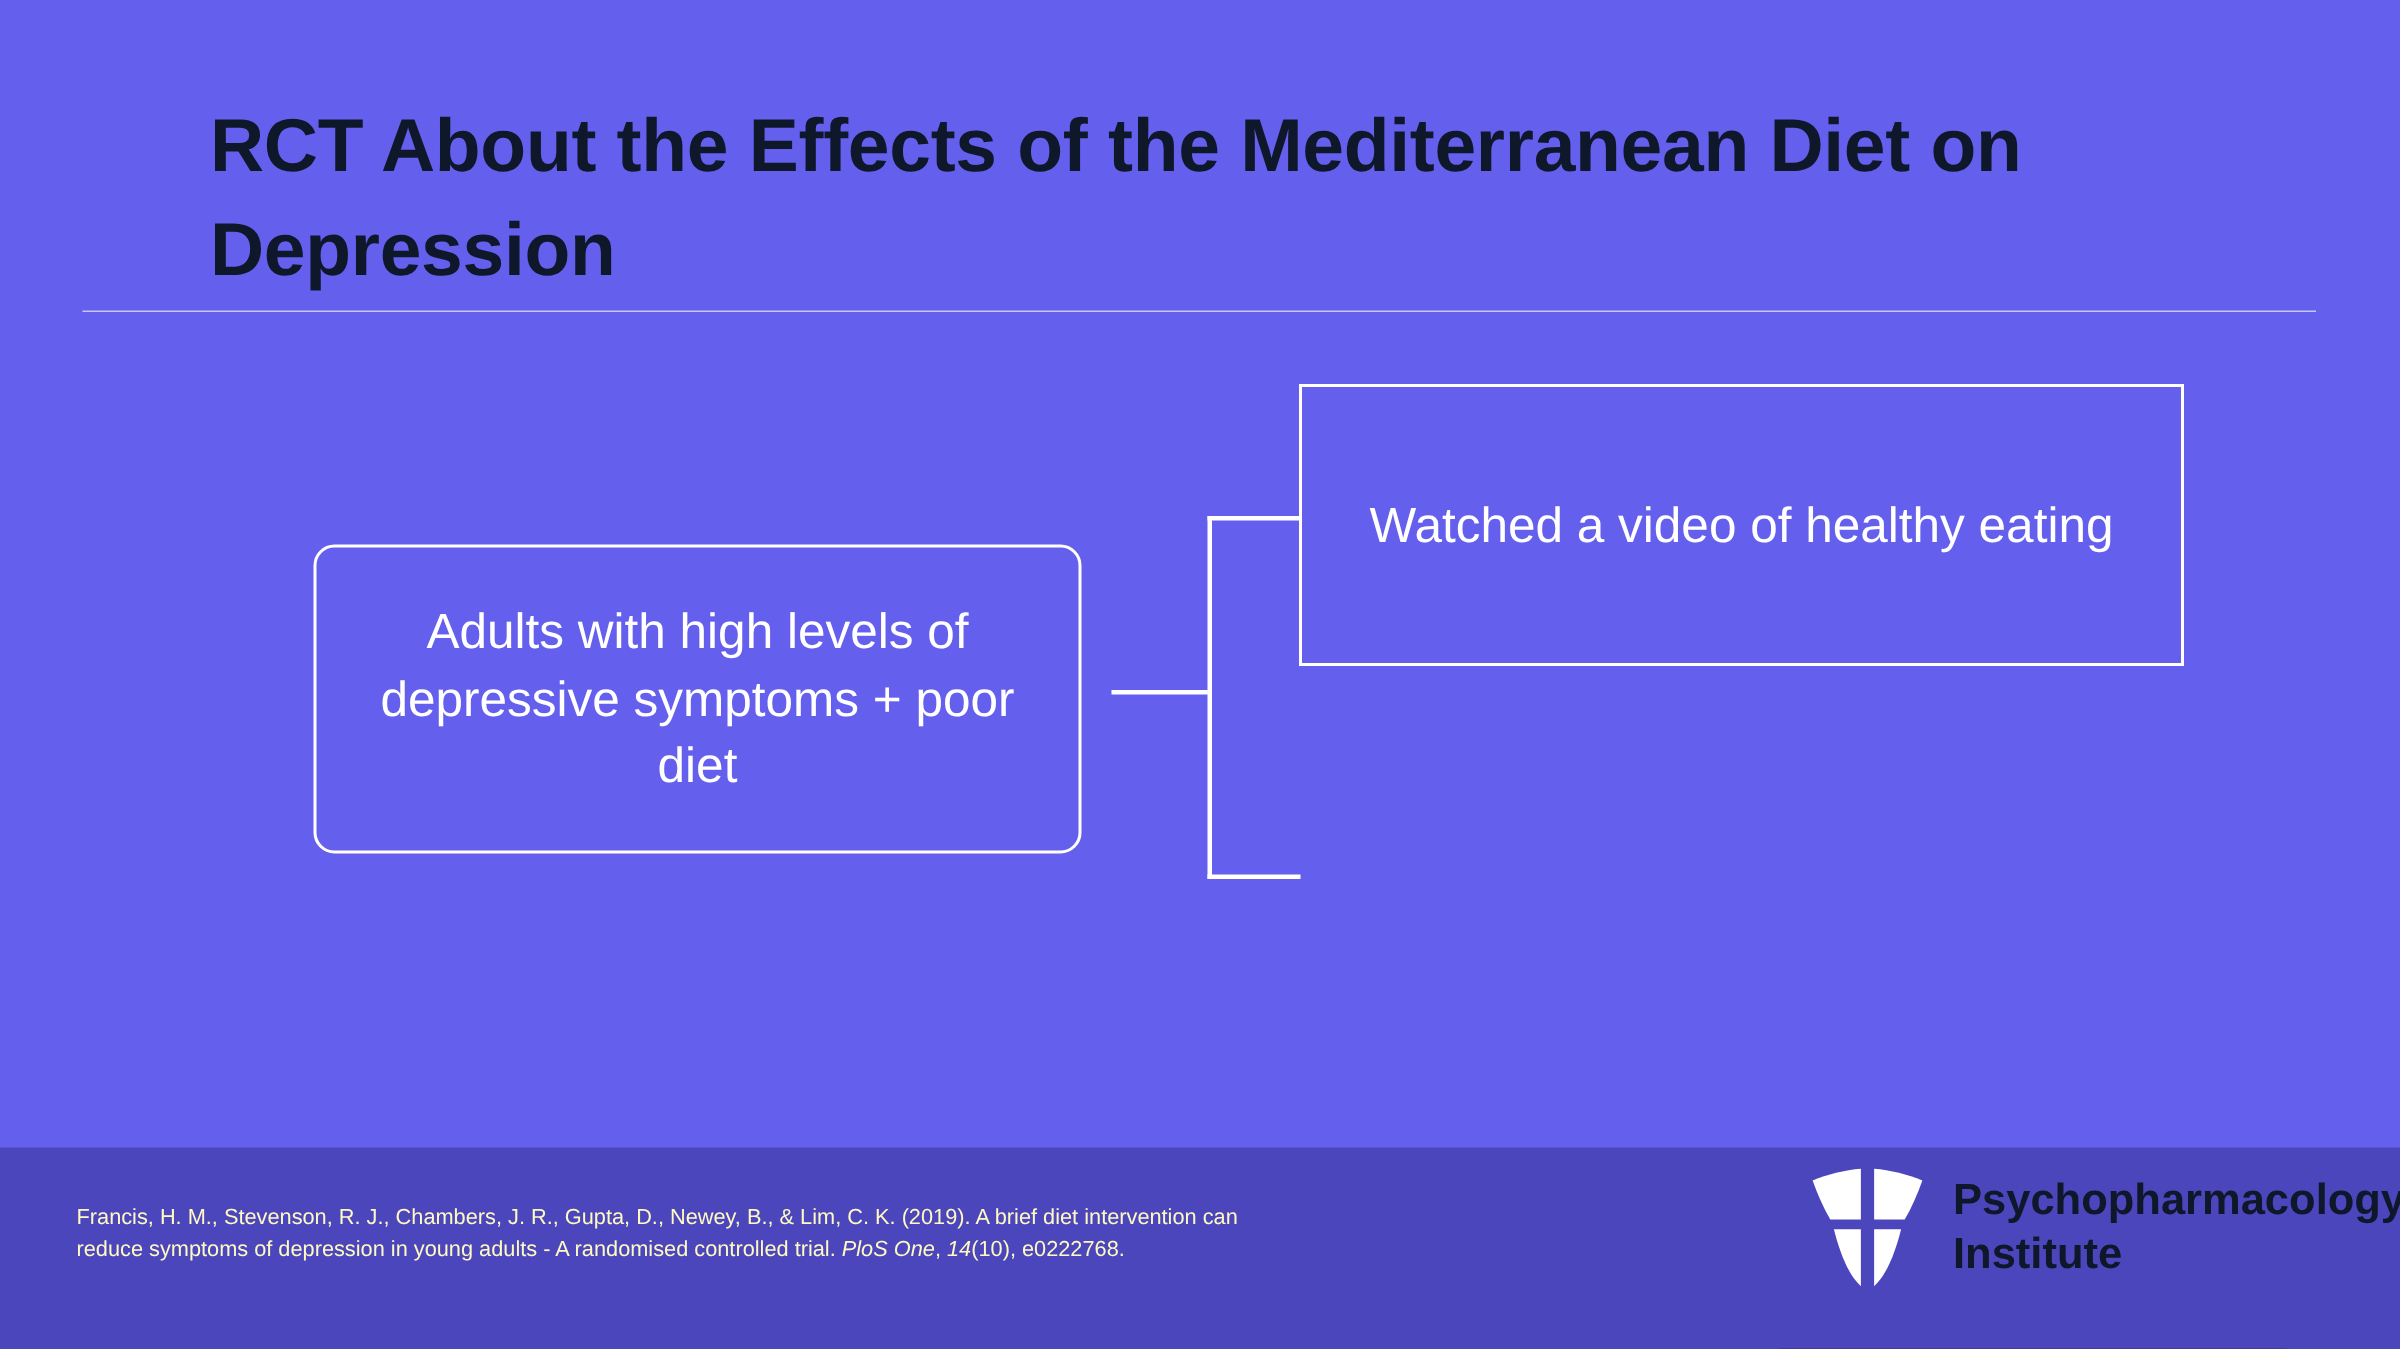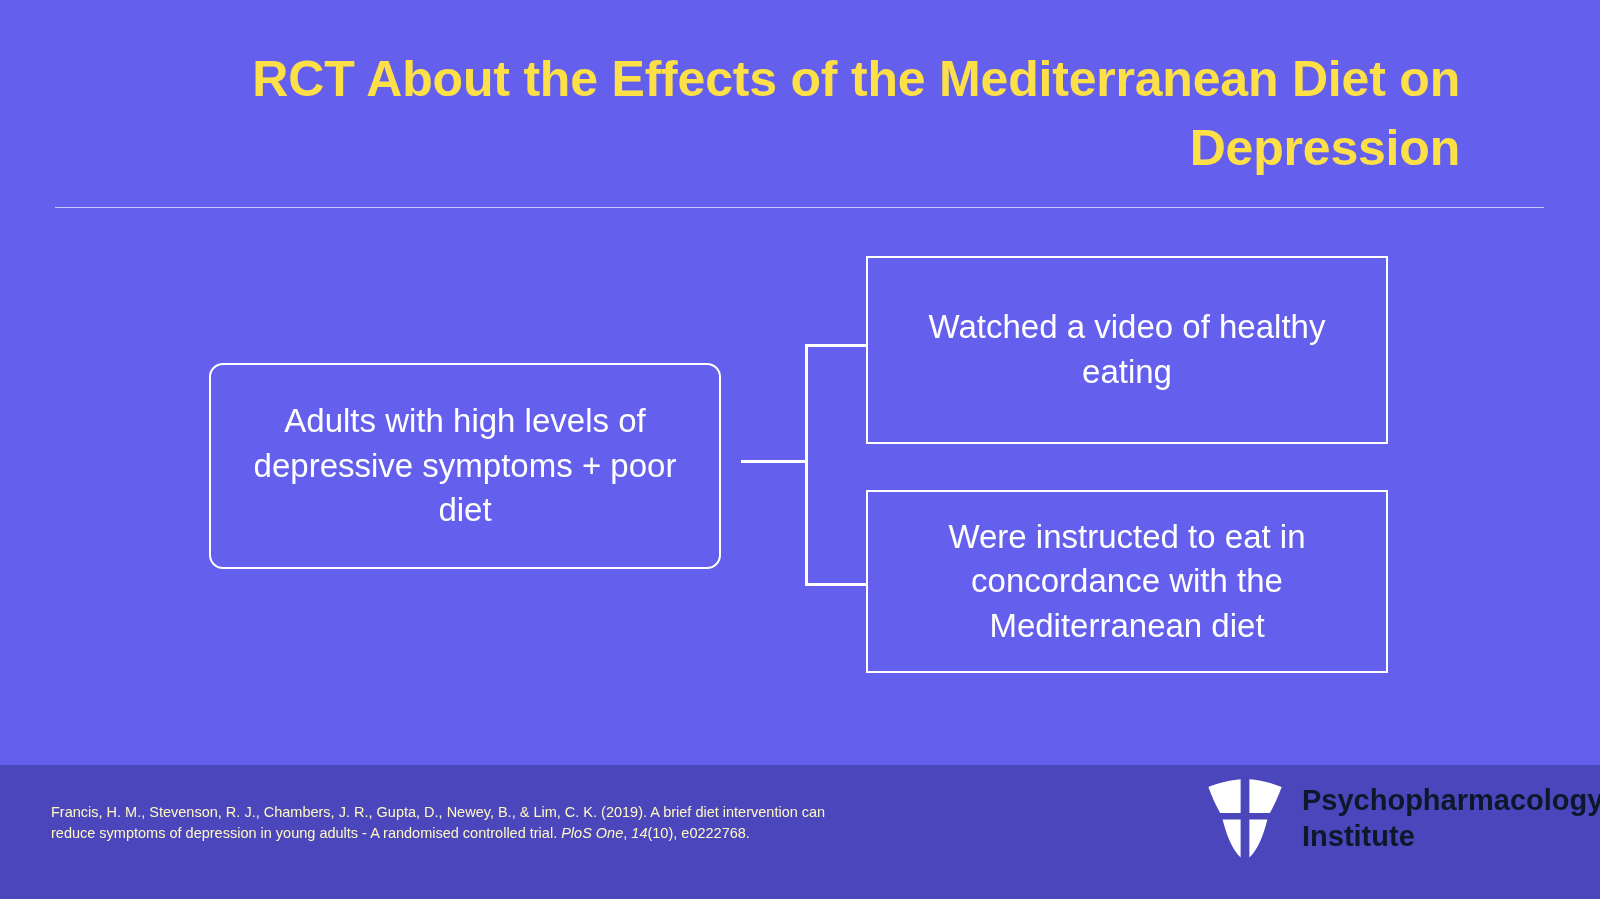--- a/index.html
+++ b/index.html
@@ -15,24 +15,24 @@
     overflow: hidden;
     background: #6460ED;
     font-family: "Liberation Sans", sans-serif;
     -webkit-font-smoothing: antialiased;
   }
 
   
   #title {
     position: absolute;
     left: 140px;
-    top: 45px;
+    top: 63px;
     width: 1320px;
-    text-align: right;
-    color: #fde047;
+    text-align: left;
+    color: #0f172a;
     font-size: 50px;
     font-weight: bold;
     line-height: 1.38;
     letter-spacing: -0.2px;
   }
   #title-divider {
     position: absolute;
     left: 55px;
     top: 207px;
     width: 1489px;
@@ -59,21 +59,21 @@
   #node-source {
     left: 209px;
     top: 363px;
     width: 512px;
     height: 206px;
     border-radius: 14px;
   }
   #node-control {
     left: 866px;
     top: 256px;
-    width: 522px;
+    width: 590px;
     height: 188px;
   }
   #node-intervention {
     left: 866px;
     top: 490px;
     width: 522px;
     height: 183px;
   }
   .node-text { display: block; }
 
@@ -142,23 +142,20 @@
 
   <div id="conn-stub" class="conn"></div>
   <div id="conn-spine" class="conn"></div>
   <div id="conn-arm-top" class="conn"></div>
   <div id="conn-arm-bottom" class="conn"></div>
 
   <div id="node-control" class="node">
     <span class="node-text">Watched a video of healthy eating</span>
   </div>
 
-  <div id="node-intervention" class="node">
-    <span class="node-text">Were instructed to eat in concordance with the Mediterranean diet</span>
-  </div>
 
   <div id="footer"></div>
 
   <div id="citation"><span>Francis, H. M., Stevenson, R. J., Chambers, J. R., Gupta, D., Newey, B., &amp; Lim, C. K. (2019). A brief diet intervention can reduce symptoms of depression in young adults - A randomised controlled trial. </span><i>PloS One</i><span>, </span><i>14</i><span>(10), e0222768.</span></div>
 
   <div id="logo">
     <svg id="logo-shield" viewBox="0 0 80 84">
 
       <path d="M3.4 10.0 C13.0 6.0 25.0 3.0 35.6 2.2 L35.6 36.0 L15.2 36.0 C10.5 28.0 6.4 18.5 3.4 10.0 Z" fill="#FFFFFF"></path>
 

